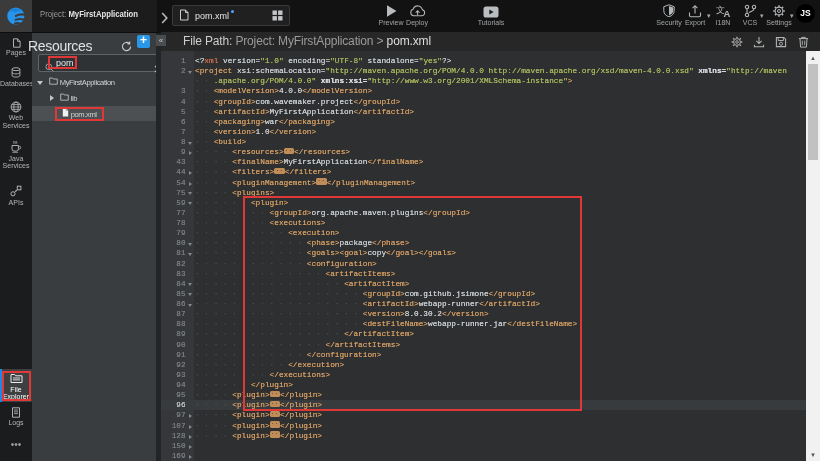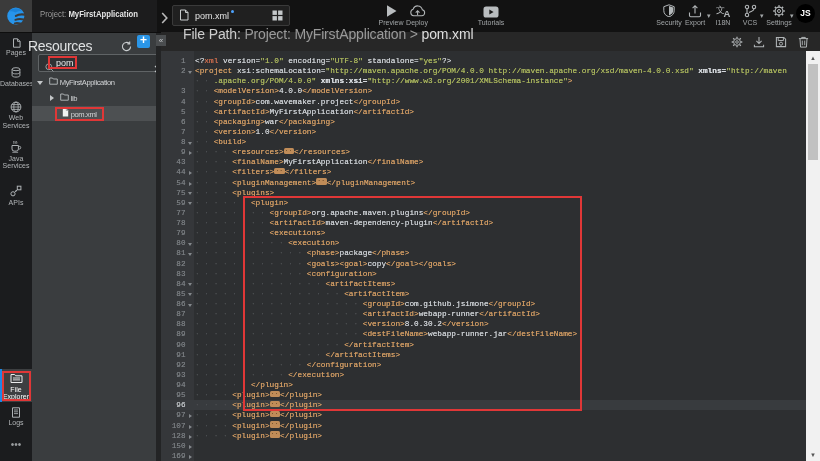--- a/index.html
+++ b/index.html
@@ -30,21 +30,21 @@
 #searchbox{left:38px;top:53.5px;width:131px;height:18px;background:#2f3234;border:1px solid #606466;border-radius:2px}
 #searchbox .si{position:absolute;left:6px;top:3px}
 #searchbox .st{position:absolute;left:17px;top:3.5px;font-size:9px;color:#e6e8e9}
 #searchbox .sx{position:absolute;right:6px;top:4px}
 .trow{position:absolute;color:#d3d5d7;font-size:7.6px;letter-spacing:-0.4px;white-space:nowrap}
 .tcaret-d{width:0;height:0;border-left:3.5px solid transparent;border-right:3.5px solid transparent;border-top:4.5px solid #c3c6c8;display:inline-block}
 .tcaret-r{width:0;height:0;border-top:3.5px solid transparent;border-bottom:3.5px solid transparent;border-left:4.5px solid #c3c6c8;display:inline-block}
 #selrow{left:32px;top:106px;width:124px;height:14.5px;background:#4d5052}
 #splitter{left:156px;top:33px;width:5px;height:428px;background:#232425}
 #edhead{left:161px;top:32px;width:659px;height:19px;background:#272727}
-#fpath{left:183px;top:26px;font-size:14px;letter-spacing:-0.15px;color:#9a9a9a;white-space:nowrap}
+#fpath{left:183px;top:34px;font-size:12px;letter-spacing:-0.15px;color:#9a9a9a;white-space:nowrap}
 #fpath .w1{color:#cdcdcd}
 #fpath .w2{color:#dedede}
 .hic{position:absolute;top:34px}
 #gutter{left:161px;top:51px;width:32.5px;height:410px;background:#35373a}
 #codebg{left:193.5px;top:51px;width:612.5px;height:410px;background:#2d2f31}
 #activeline{left:161px;top:400.3px;width:645px;height:10.1px;background:#383b3e}
 #gcol{left:161px;top:56px;width:32.5px}
 #ccol{left:195px;top:56px}
 .gr{height:10.125px;position:relative}
 .gr .n{position:absolute;right:8px;top:0;line-height:10.125px;font-family:"Liberation Mono",monospace;font-size:7.7px;color:#777b7f;text-shadow:0 0 0.4px currentColor}
@@ -480,36 +480,36 @@
 <div class="cr"><span class="w">· · </span><span class="t">&lt;packaging&gt;</span><span class="g">war</span><span class="t">&lt;/packaging&gt;</span></div>
 <div class="cr"><span class="w">· · </span><span class="t">&lt;version&gt;</span><span class="g">1.0</span><span class="t">&lt;/version&gt;</span></div>
 <div class="cr"><span class="w">· · </span><span class="t">&lt;build&gt;</span></div>
 <div class="cr"><span class="w">· · · · </span><span class="t">&lt;resources&gt;</span><span class="f">··</span><span class="t">&lt;/resources&gt;</span></div>
 <div class="cr"><span class="w">· · · · </span><span class="t">&lt;finalName&gt;</span><span class="g">MyFirstApplication</span><span class="t">&lt;/finalName&gt;</span></div>
 <div class="cr"><span class="w">· · · · </span><span class="t">&lt;filters&gt;</span><span class="f">··</span><span class="t">&lt;/filters&gt;</span></div>
 <div class="cr"><span class="w">· · · · </span><span class="t">&lt;pluginManagement&gt;</span><span class="f">··</span><span class="t">&lt;/pluginManagement&gt;</span></div>
 <div class="cr"><span class="w">· · · · </span><span class="t">&lt;plugins&gt;</span></div>
 <div class="cr"><span class="w">· · · · · · </span><span class="t">&lt;plugin&gt;</span></div>
 <div class="cr"><span class="w">· · · · · · · · </span><span class="t">&lt;groupId&gt;</span><span class="g">org.apache.maven.plugins</span><span class="t">&lt;/groupId&gt;</span></div>
-<div class="cr"><span class="w">· · · · · · · · </span><span class="t">&lt;artifactId&gt;</span><span class="g">maven-dependency-plugin</span><span class="t">&lt;/artifactId&gt;</span></div>
 <div class="cr"><span class="w">· · · · · · · · </span><span class="t">&lt;executions&gt;</span></div>
 <div class="cr"><span class="w">· · · · · · · · · · </span><span class="t">&lt;execution&gt;</span></div>
 <div class="cr"><span class="w">· · · · · · · · · · · · </span><span class="t">&lt;phase&gt;</span><span class="g">package</span><span class="t">&lt;/phase&gt;</span></div>
 <div class="cr"><span class="w">· · · · · · · · · · · · </span><span class="t">&lt;goals&gt;</span><span class="t">&lt;goal&gt;</span><span class="g">copy</span><span class="t">&lt;/goal&gt;</span><span class="t">&lt;/goals&gt;</span></div>
 <div class="cr"><span class="w">· · · · · · · · · · · · </span><span class="t">&lt;configuration&gt;</span></div>
 <div class="cr"><span class="w">· · · · · · · · · · · · · · </span><span class="t">&lt;artifactItems&gt;</span></div>
 <div class="cr"><span class="w">· · · · · · · · · · · · · · · · </span><span class="t">&lt;artifactItem&gt;</span></div>
 <div class="cr"><span class="w">· · · · · · · · · · · · · · · · · · </span><span class="t">&lt;groupId&gt;</span><span class="g">com.github.jsimone</span><span class="t">&lt;/groupId&gt;</span></div>
 <div class="cr"><span class="w">· · · · · · · · · · · · · · · · · · </span><span class="t">&lt;artifactId&gt;</span><span class="g">webapp-runner</span><span class="t">&lt;/artifactId&gt;</span></div>
 <div class="cr"><span class="w">· · · · · · · · · · · · · · · · · · </span><span class="t">&lt;version&gt;</span><span class="g">8.0.30.2</span><span class="t">&lt;/version&gt;</span></div>
 <div class="cr"><span class="w">· · · · · · · · · · · · · · · · · · </span><span class="t">&lt;destFileName&gt;</span><span class="g">webapp-runner.jar</span><span class="t">&lt;/destFileName&gt;</span></div>
 <div class="cr"><span class="w">· · · · · · · · · · · · · · · · </span><span class="t">&lt;/artifactItem&gt;</span></div>
 <div class="cr"><span class="w">· · · · · · · · · · · · · · </span><span class="t">&lt;/artifactItems&gt;</span></div>
 <div class="cr"><span class="w">· · · · · · · · · · · · </span><span class="t">&lt;/configuration&gt;</span></div>
 <div class="cr"><span class="w">· · · · · · · · · · </span><span class="t">&lt;/execution&gt;</span></div>
+<div class="cr"><span class="w">· · · · · · · · </span><span class="t">&lt;/executions&gt;</span></div>
 <div class="cr"><span class="w">· · · · · · </span><span class="t">&lt;/plugin&gt;</span></div>
 <div class="cr"><span class="w">· · · · </span><span class="t">&lt;plugin&gt;</span><span class="f">··</span><span class="t">&lt;/plugin&gt;</span></div>
 <div class="cr"><span class="w">· · · · </span><span class="t">&lt;plugin&gt;</span><span class="f">··</span><span class="t">&lt;/plugin&gt;</span></div>
 <div class="cr"><span class="w">· · · · </span><span class="t">&lt;plugin&gt;</span><span class="f">··</span><span class="t">&lt;/plugin&gt;</span></div>
 <div class="cr"><span class="w">· · · · </span><span class="t">&lt;plugin&gt;</span><span class="f">··</span><span class="t">&lt;/plugin&gt;</span></div>
 <div class="cr"><span class="w">· · · · </span><span class="t">&lt;plugin&gt;</span><span class="f">··</span><span class="t">&lt;/plugin&gt;</span></div>
   </div>
 <div class="abs" id="sbtrack"></div>
 <div class="abs" id="sbthumb"></div>
 <div class="sarr" style="top:55px">▲</div>

